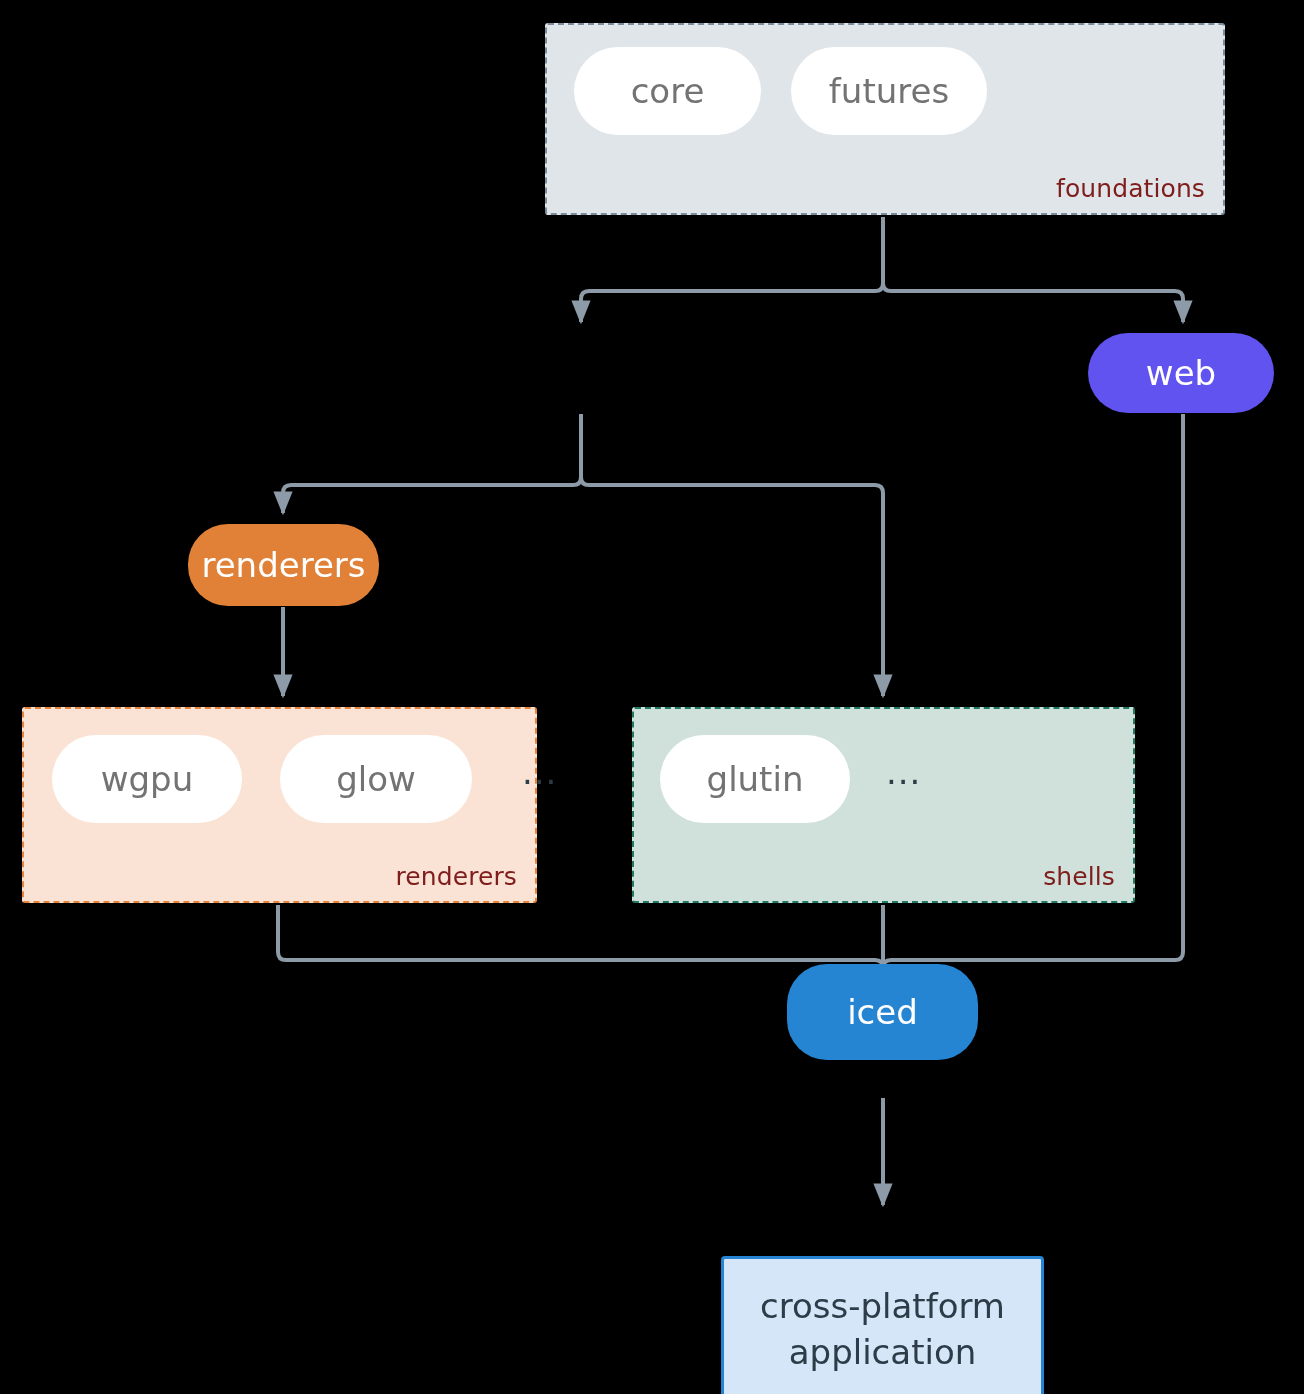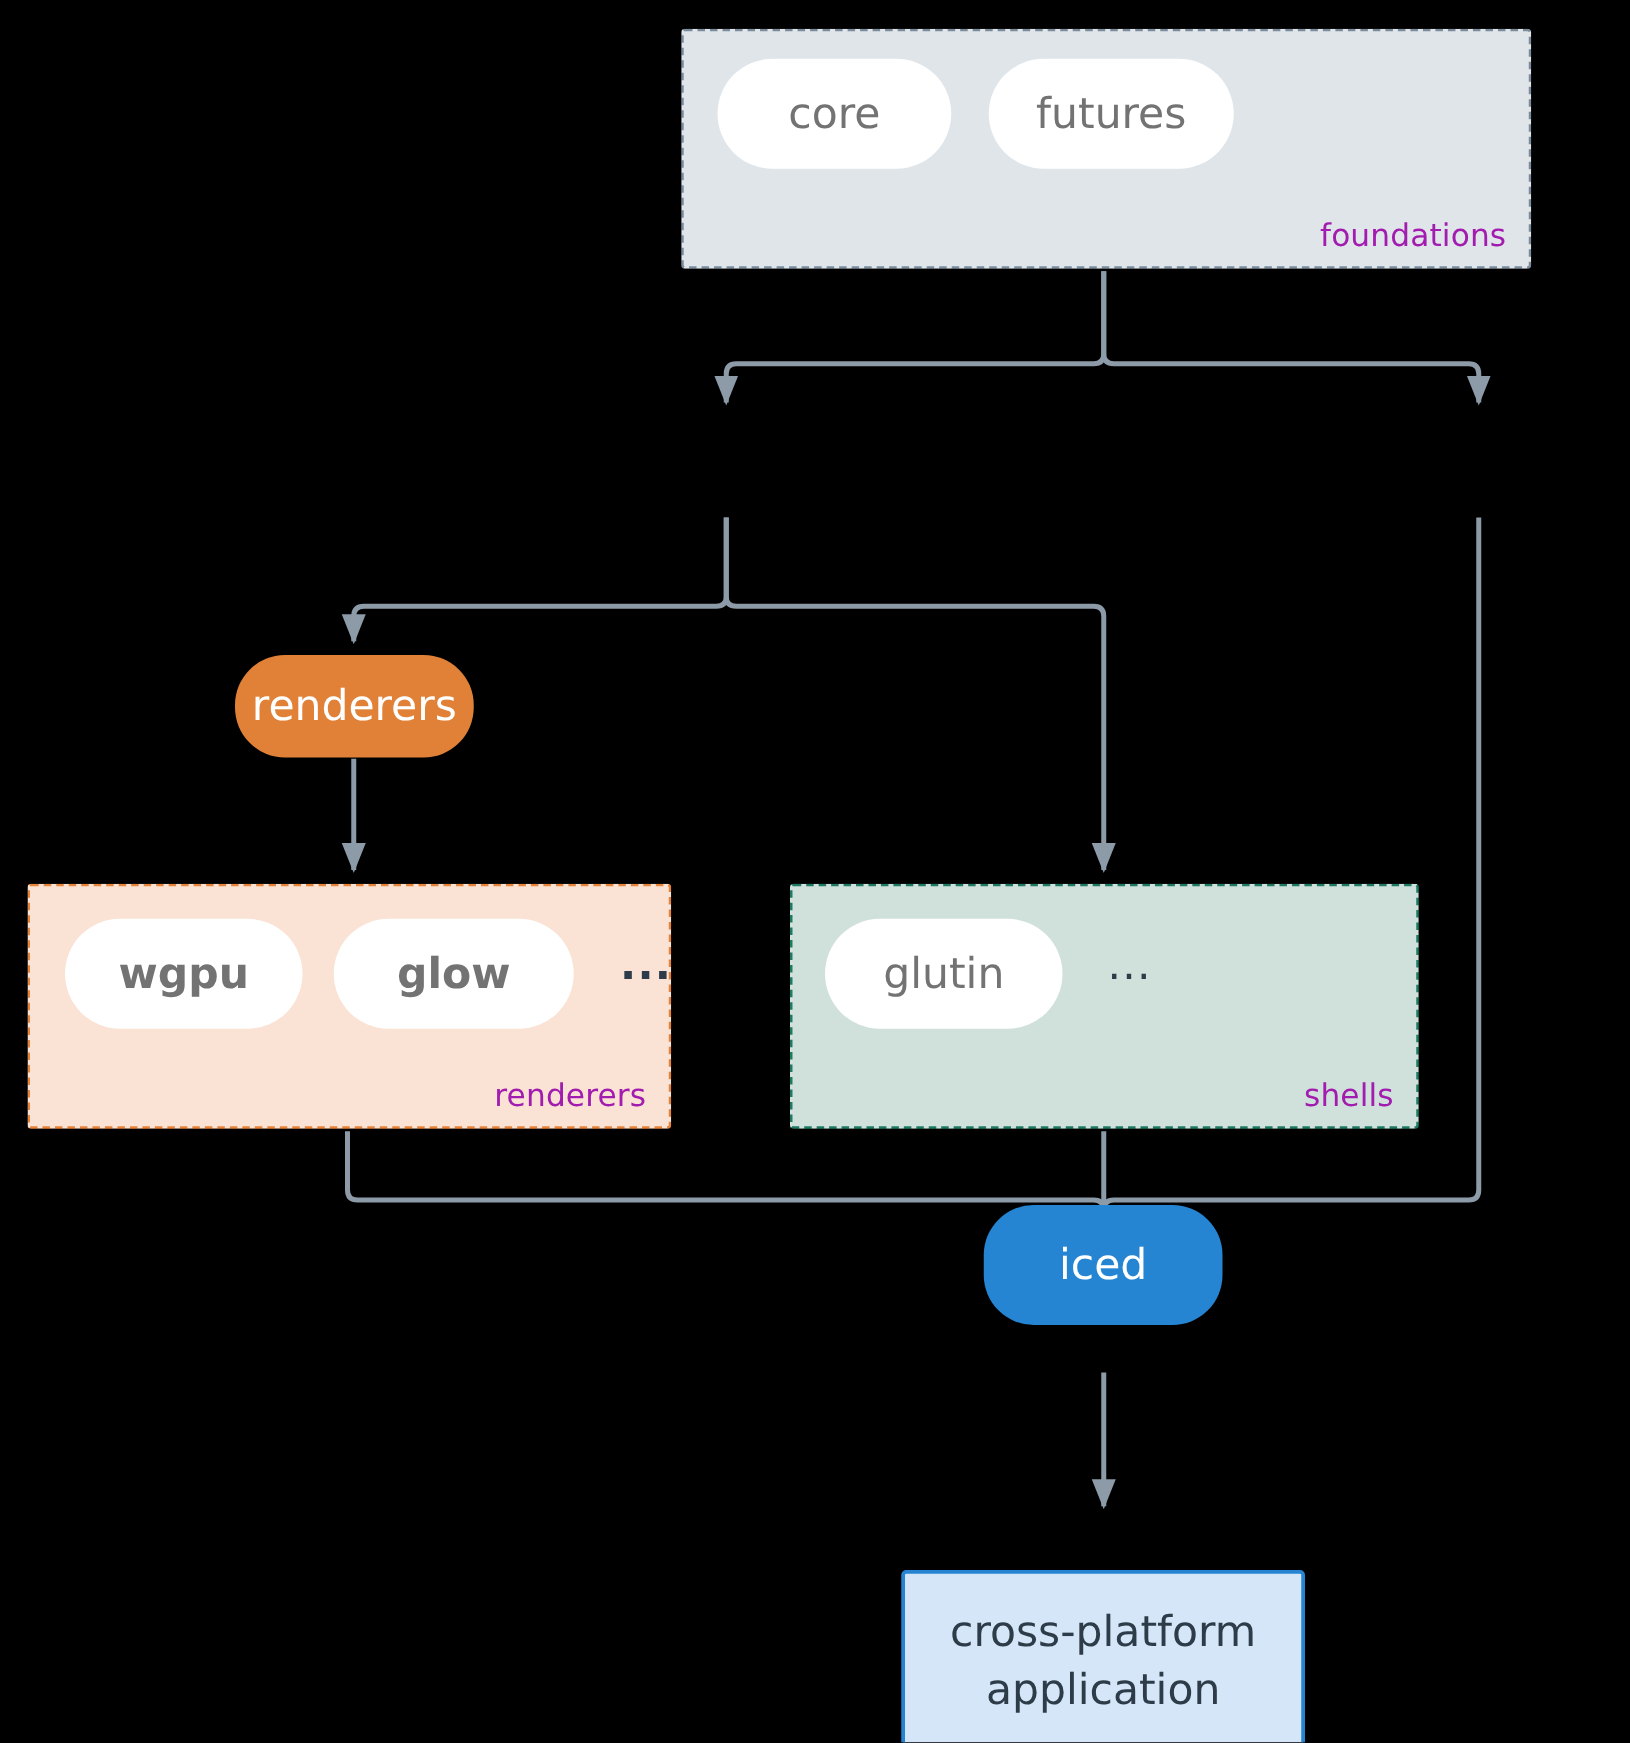--- a/index.html
+++ b/index.html
@@ -29,21 +29,21 @@
   
   .group {
     position: absolute;
     box-sizing: border-box;
   }
   .group-label {
     position: absolute;
     right: 18px;
     bottom: 10px;
     font-size: 25px;
-    color: #a21caf;
+    color: #7f1d1d;
     white-space: nowrap;
     letter-spacing: 0.1px;
   }
   .pill-row {
     position: absolute;
     left: 0;
     top: 0;
     display: flex;
     align-items: center;
   }
@@ -68,22 +68,21 @@
     top: 707px;
     width: 515px;
     height: 196px;
     background: #fae3d4;
     border: 2px dashed #e8833a;
     border-radius: 3px;
   }
   .group-renderers .pill-row {
     left: 28px;
     top: 26px;
-    gap: 25px;
-    font-weight: bold;
+    gap: 38px;
   }
 
   .group-shells {
     left: 632px;
     top: 707px;
     width: 503px;
     height: 196px;
     background: #cfe1da;
     border: 2px dashed #1f7a63;
     border-radius: 3px;
@@ -217,20 +216,21 @@
   </svg>
 
   <div class="group group-foundations">
     <div class="pill-row">
       <div class="pill pill-w-core">core</div>
       <div class="pill pill-w-futures">futures</div>
     </div>
     <div class="group-label">foundations</div>
   </div>
 
+  <div class="node node-web">web</div>
 
   <div class="node node-graphics">renderers</div>
 
   <div class="group group-renderers">
     <div class="pill-row">
       <div class="pill pill-w-wgpu">wgpu</div>
       <div class="pill pill-w-glow">glow</div>
       <div class="ellipsis">...</div>
     </div>
     <div class="group-label">renderers</div>

